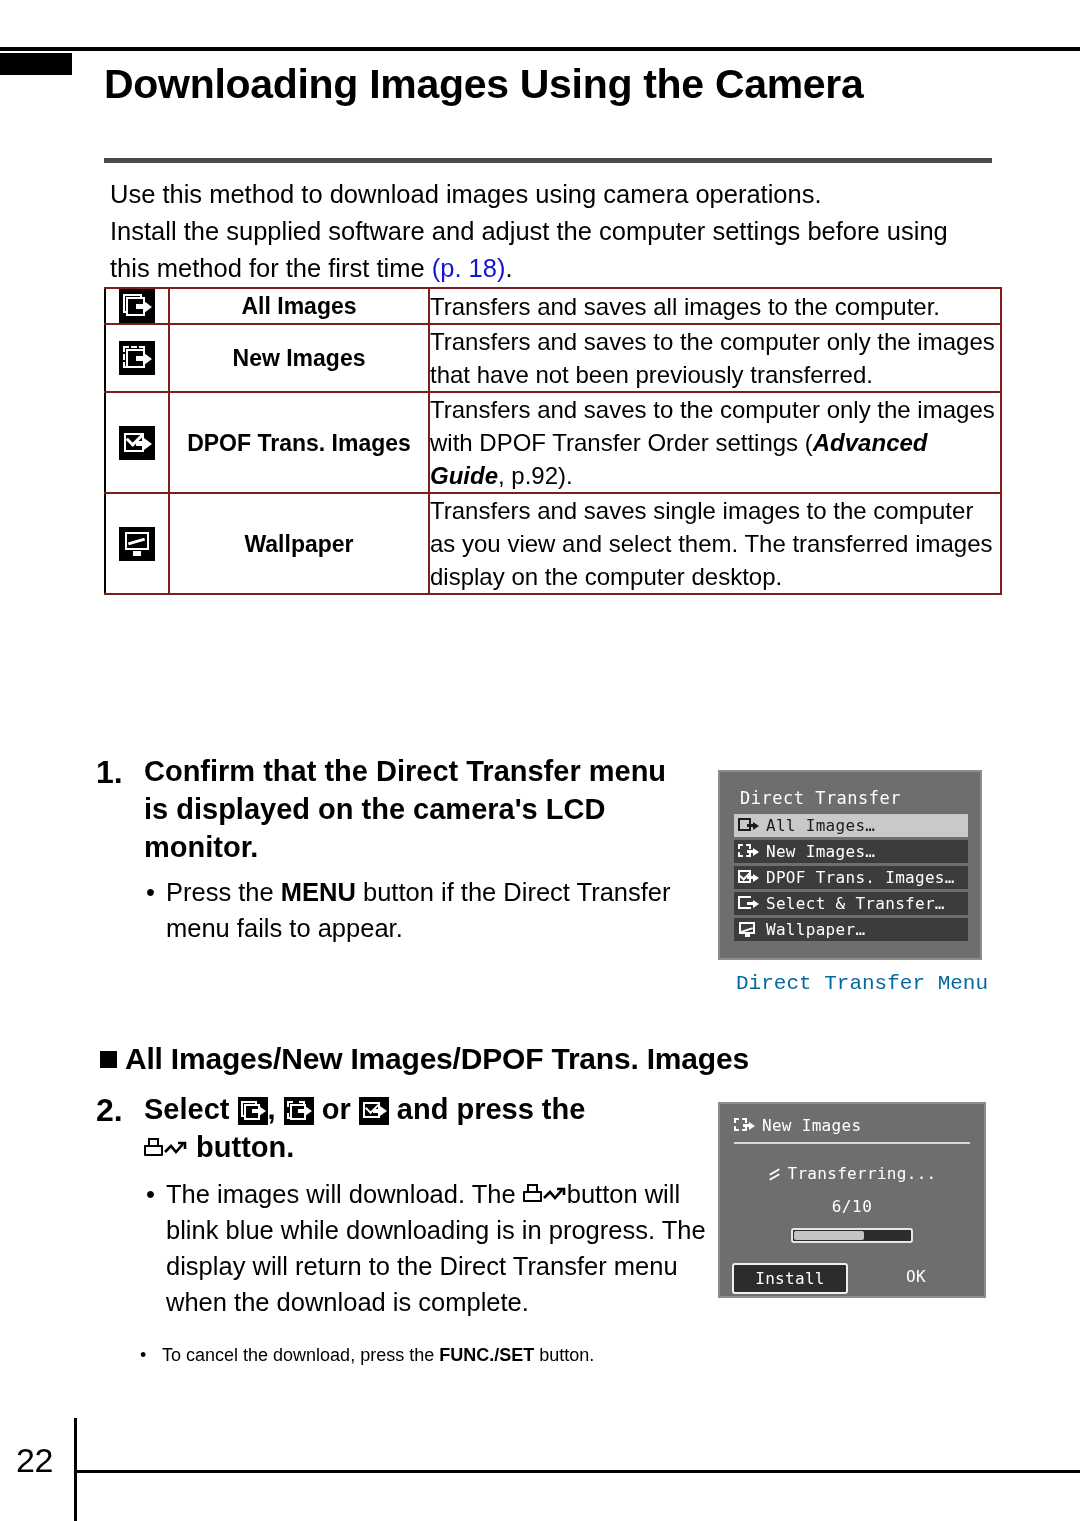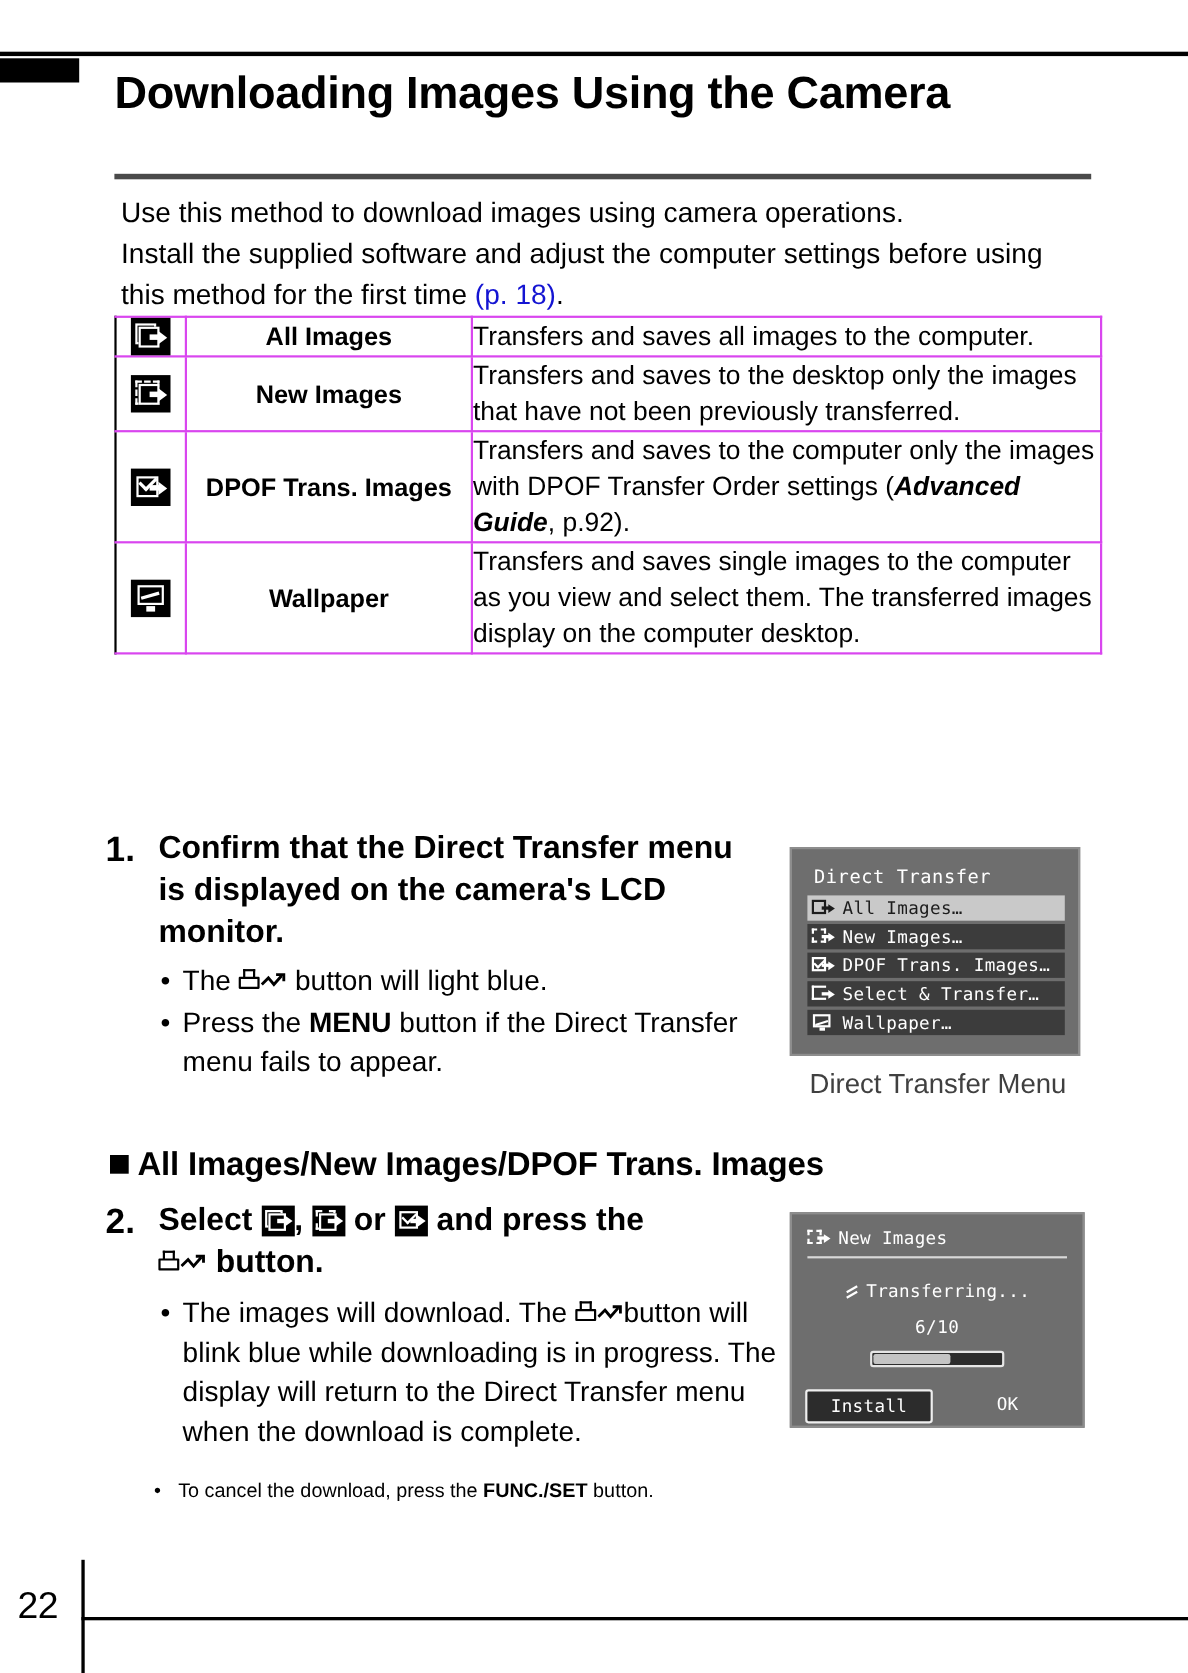--- a/index.html
+++ b/index.html
@@ -79,21 +79,21 @@
 
   
   .ftable {
     position: absolute;
     left: 104px; top: 287px;
     width: 890px;
     border-collapse: collapse;
     table-layout: fixed;
   }
   .ftable td {
-    border: 2px solid #d946ef;
+    border: 2px solid #7f1d1d;
     padding: 0;
     vertical-align: middle;
   }
   .ftable tr td:first-child { border-left: 2px solid #000; }
   .col-icon  { width: 62px; }
   .col-name  { width: 258px; }
   .col-desc  { width: 570px; }
 
   .icon-cell {
     text-align: center;
@@ -376,23 +376,23 @@
   }
   .mico .mmon-stand {
     position: absolute;
     left: 7px; top: 13px;
     width: 5px; height: 3px;
     background: currentColor;
   }
 
   .lcd-caption {
     position: absolute;
-    font-size: 25px;
-    color: #404040;
-    font-family: Liberation Sans, sans-serif;
+    font-size: 21px;
+    color: #0369a1;
+    font-family: Liberation Mono, monospace;
   }
   #caption-menu { left: 736px; top: 972px; }
 
   
   #lcd-transfer {
     left: 718px; top: 1102px;
     width: 268px; height: 196px;
     padding: 0;
   }
   #lcd-transfer .hdr {
@@ -501,21 +501,21 @@
   </tr>
   <tr>
     <td class="col-icon icon-cell">
       <span class="cicon">
         <span class="fr fr-dash"></span>
         <span class="fr fr2"></span>
         <span class="arrow-tail"></span><span class="arrow"></span>
       </span>
     </td>
     <td class="col-name name-cell">New Images</td>
-    <td class="col-desc desc-cell">Transfers and saves to the desktop only the images that have not been previously transferred.</td>
+    <td class="col-desc desc-cell">Transfers and saves to the computer only the images that have not been previously transferred.</td>
   </tr>
   <tr>
     <td class="col-icon icon-cell">
       <span class="cicon">
         <span class="fr fr-solid"></span><span class="tick"></span>
         <span class="arrow-tail"></span><span class="arrow"></span>
       </span>
     </td>
     <td class="col-name name-cell">
       <span>DPOF Trans. Images</span>
@@ -532,27 +532,20 @@
     <td class="col-desc desc-cell">Transfers and saves single images to the computer as you view and select them. The transferred images display on the computer desktop.</td>
   </tr>
 </tbody>
   </table>
 
 <div class="step" id="step1">
   <div class="step-num">1.</div>
   <div class="step-body">
     <div class="step-title">Confirm that the Direct Transfer menu is displayed on the camera's LCD monitor.</div>
     <div class="bullets">
-      <div class="b"><span>The </span><span class="printbtn">
-          <span class="paper"></span><span class="body"></span>
-          <svg class="zig" viewBox="0 0 24 16">
-            <path d="M1 11 L7 5 L12 11 L19 3" stroke="#000" stroke-width="2.6" fill="none"></path>
-            <path d="M14 2 L21 2 L21 8" stroke="#000" stroke-width="2.6" fill="none"></path>
-          </svg>
-        </span><span> button will light blue.</span></div>
       <div class="b"><span>Press the </span><span class="bold">MENU</span><span> button if the Direct Transfer menu fails to appear.</span></div>
     </div>
   </div>
 </div>
 
 <div class="lcd" id="lcd-menu">
   <div class="lcd-title">Direct Transfer</div>
 
   <div class="menu-row sel">
     <span class="mico">

